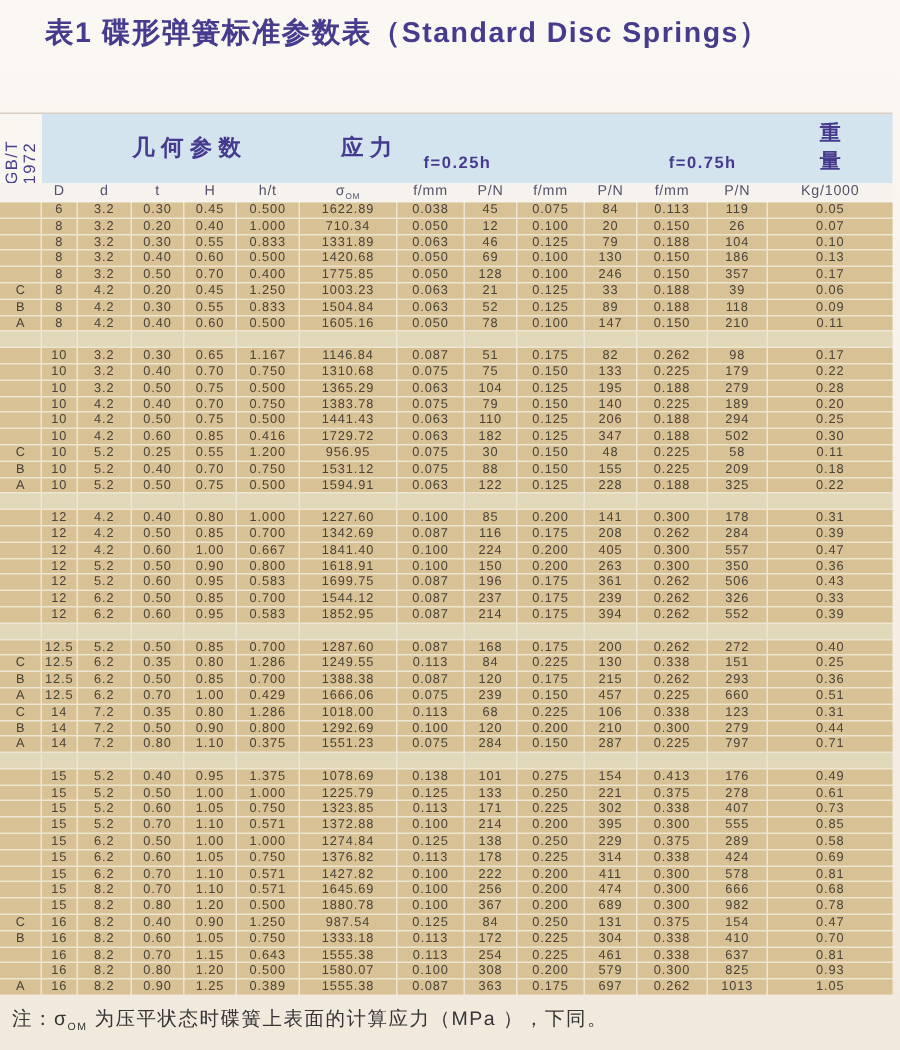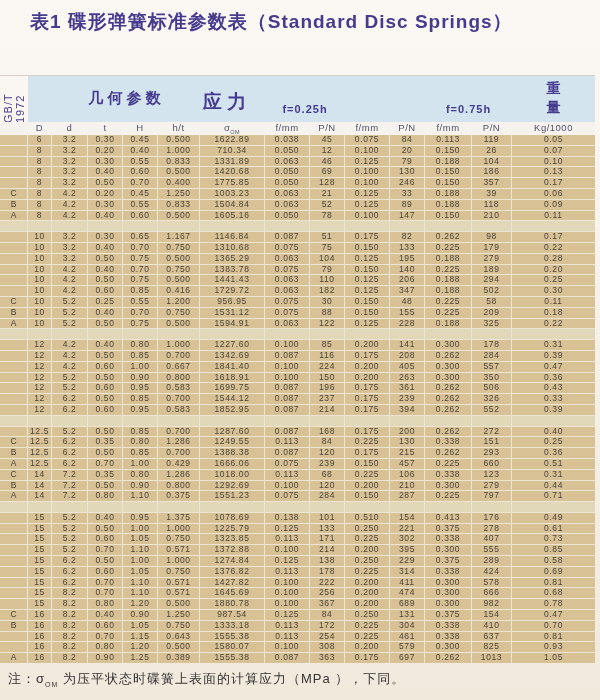--- a/index.html
+++ b/index.html
@@ -20,21 +20,21 @@
     border-top:1px solid #d8d0c6; }
   .side-label {
     position:absolute; left:0; top:0; width:28px; height:47px;
     display:flex; align-items:center; justify-content:center;
     writing-mode: vertical-rl; transform: rotate(180deg);
     font-size:11px; color:#4b3d8f; letter-spacing:1px;
   }
   .hdr-blue { position:absolute; left:28px; top:0; width:567px; height:47px; background:#d3e4ef; }
   .hdr-group { position:absolute; color:#453a8e; font-weight:bold; text-align:center; }
   .g-geom   { left:0;   width:172px; top:13px; font-size:15px;padding-left:21px; }
-  .g-stress { left:164px; width:65px; top:13px; font-size:19px; }
+  .g-stress { left:184px; width:65px; top:13px; font-size:15px; }
   .g-mech   { left:237px; width:247px; top:4px;  font-size:15px; }
   .g-weight { left:484px; width:83px; top:3px; font-size:14px; line-height:19px; }
   .sub-f {
     position:absolute; top:27px; height:16px; color:#453a8e;
     font-size:11px; font-weight:bold; text-align:center; letter-spacing:1px;
   }
   .f025 { left:237px; width:80px; }
   .f050 { left:334px; width:80px;margin-top:44px; }
   .f075 { left:397px; width:87px; }
   
@@ -597,21 +597,21 @@
     <div class="cell gapcell"></div>
     <div class="cell labelcell"></div>
     <div class="cell">15</div>
     <div class="cell">5.2</div>
     <div class="cell">0.40</div>
     <div class="cell">0.95</div>
     <div class="cell">1.375</div>
     <div class="cell">1078.69</div>
     <div class="cell">0.138</div>
     <div class="cell">101</div>
-    <div class="cell">0.510</div>
+    <div class="cell">0.275</div>
     <div class="cell">154</div>
     <div class="cell">0.413</div>
     <div class="cell">176</div>
     <div class="cell">0.49</div>
     <div class="cell labelcell"></div>
     <div class="cell">15</div>
     <div class="cell">5.2</div>
     <div class="cell">0.50</div>
     <div class="cell">1.00</div>
     <div class="cell">1.000</div>

